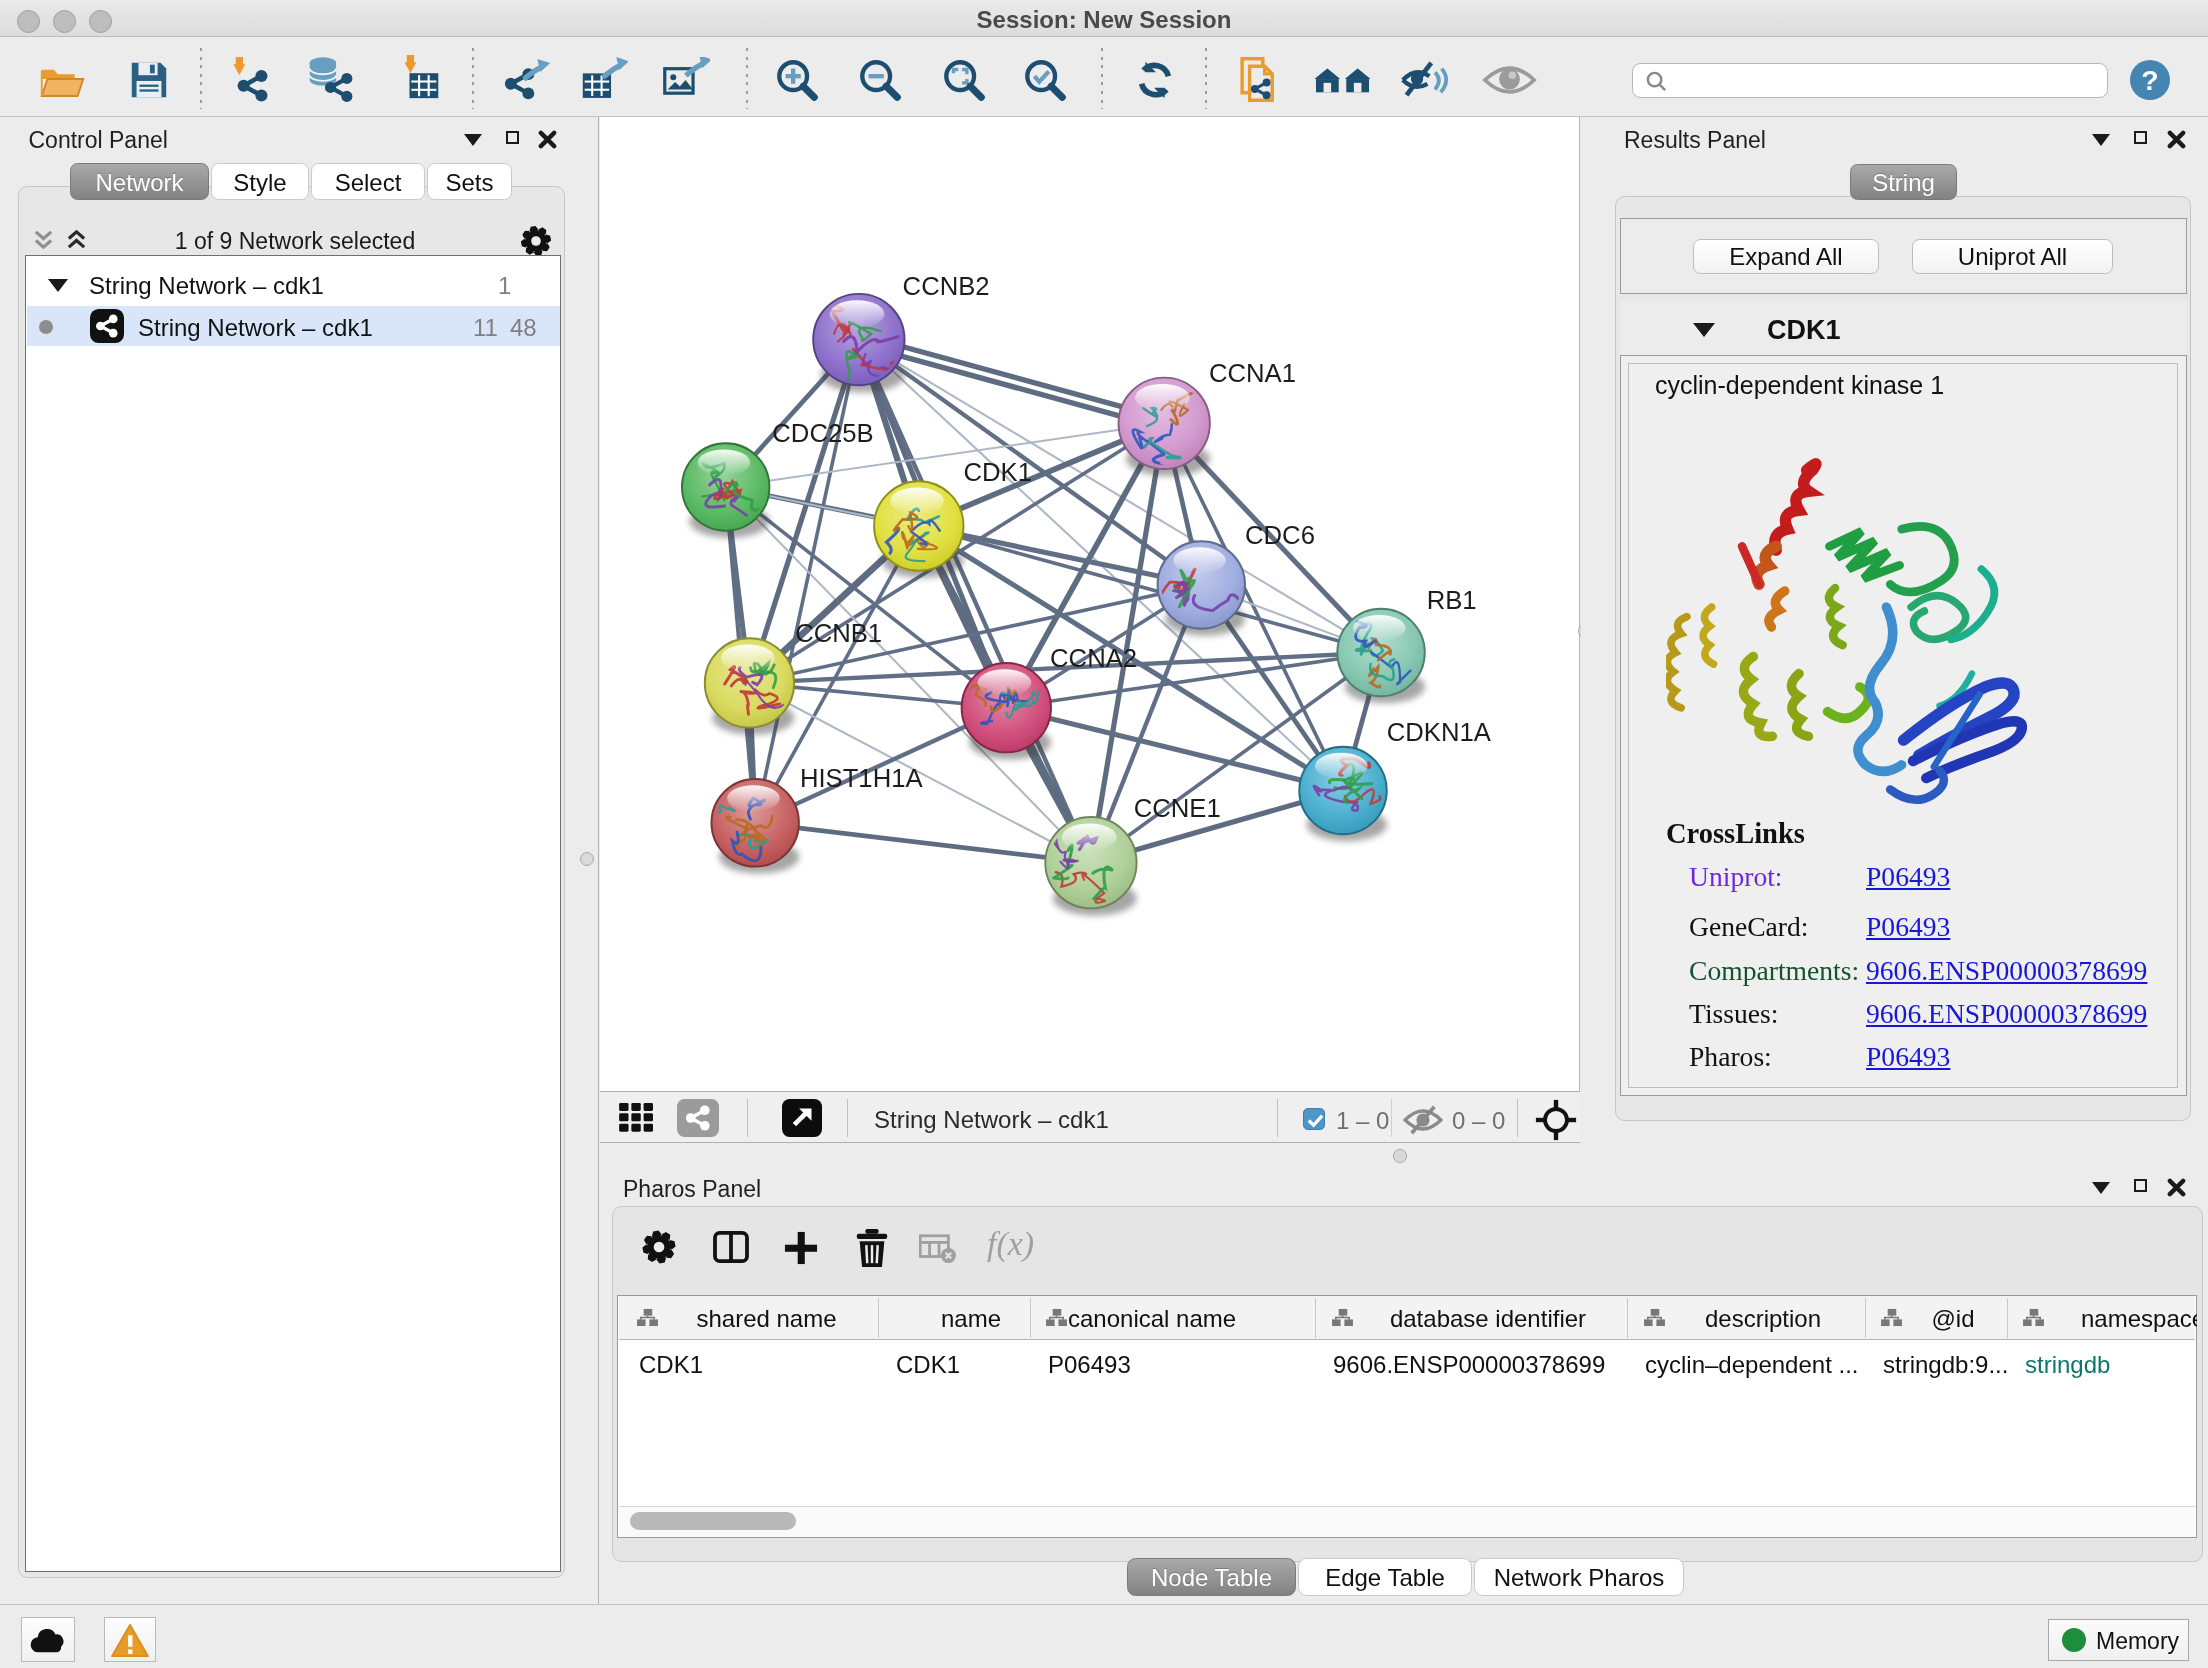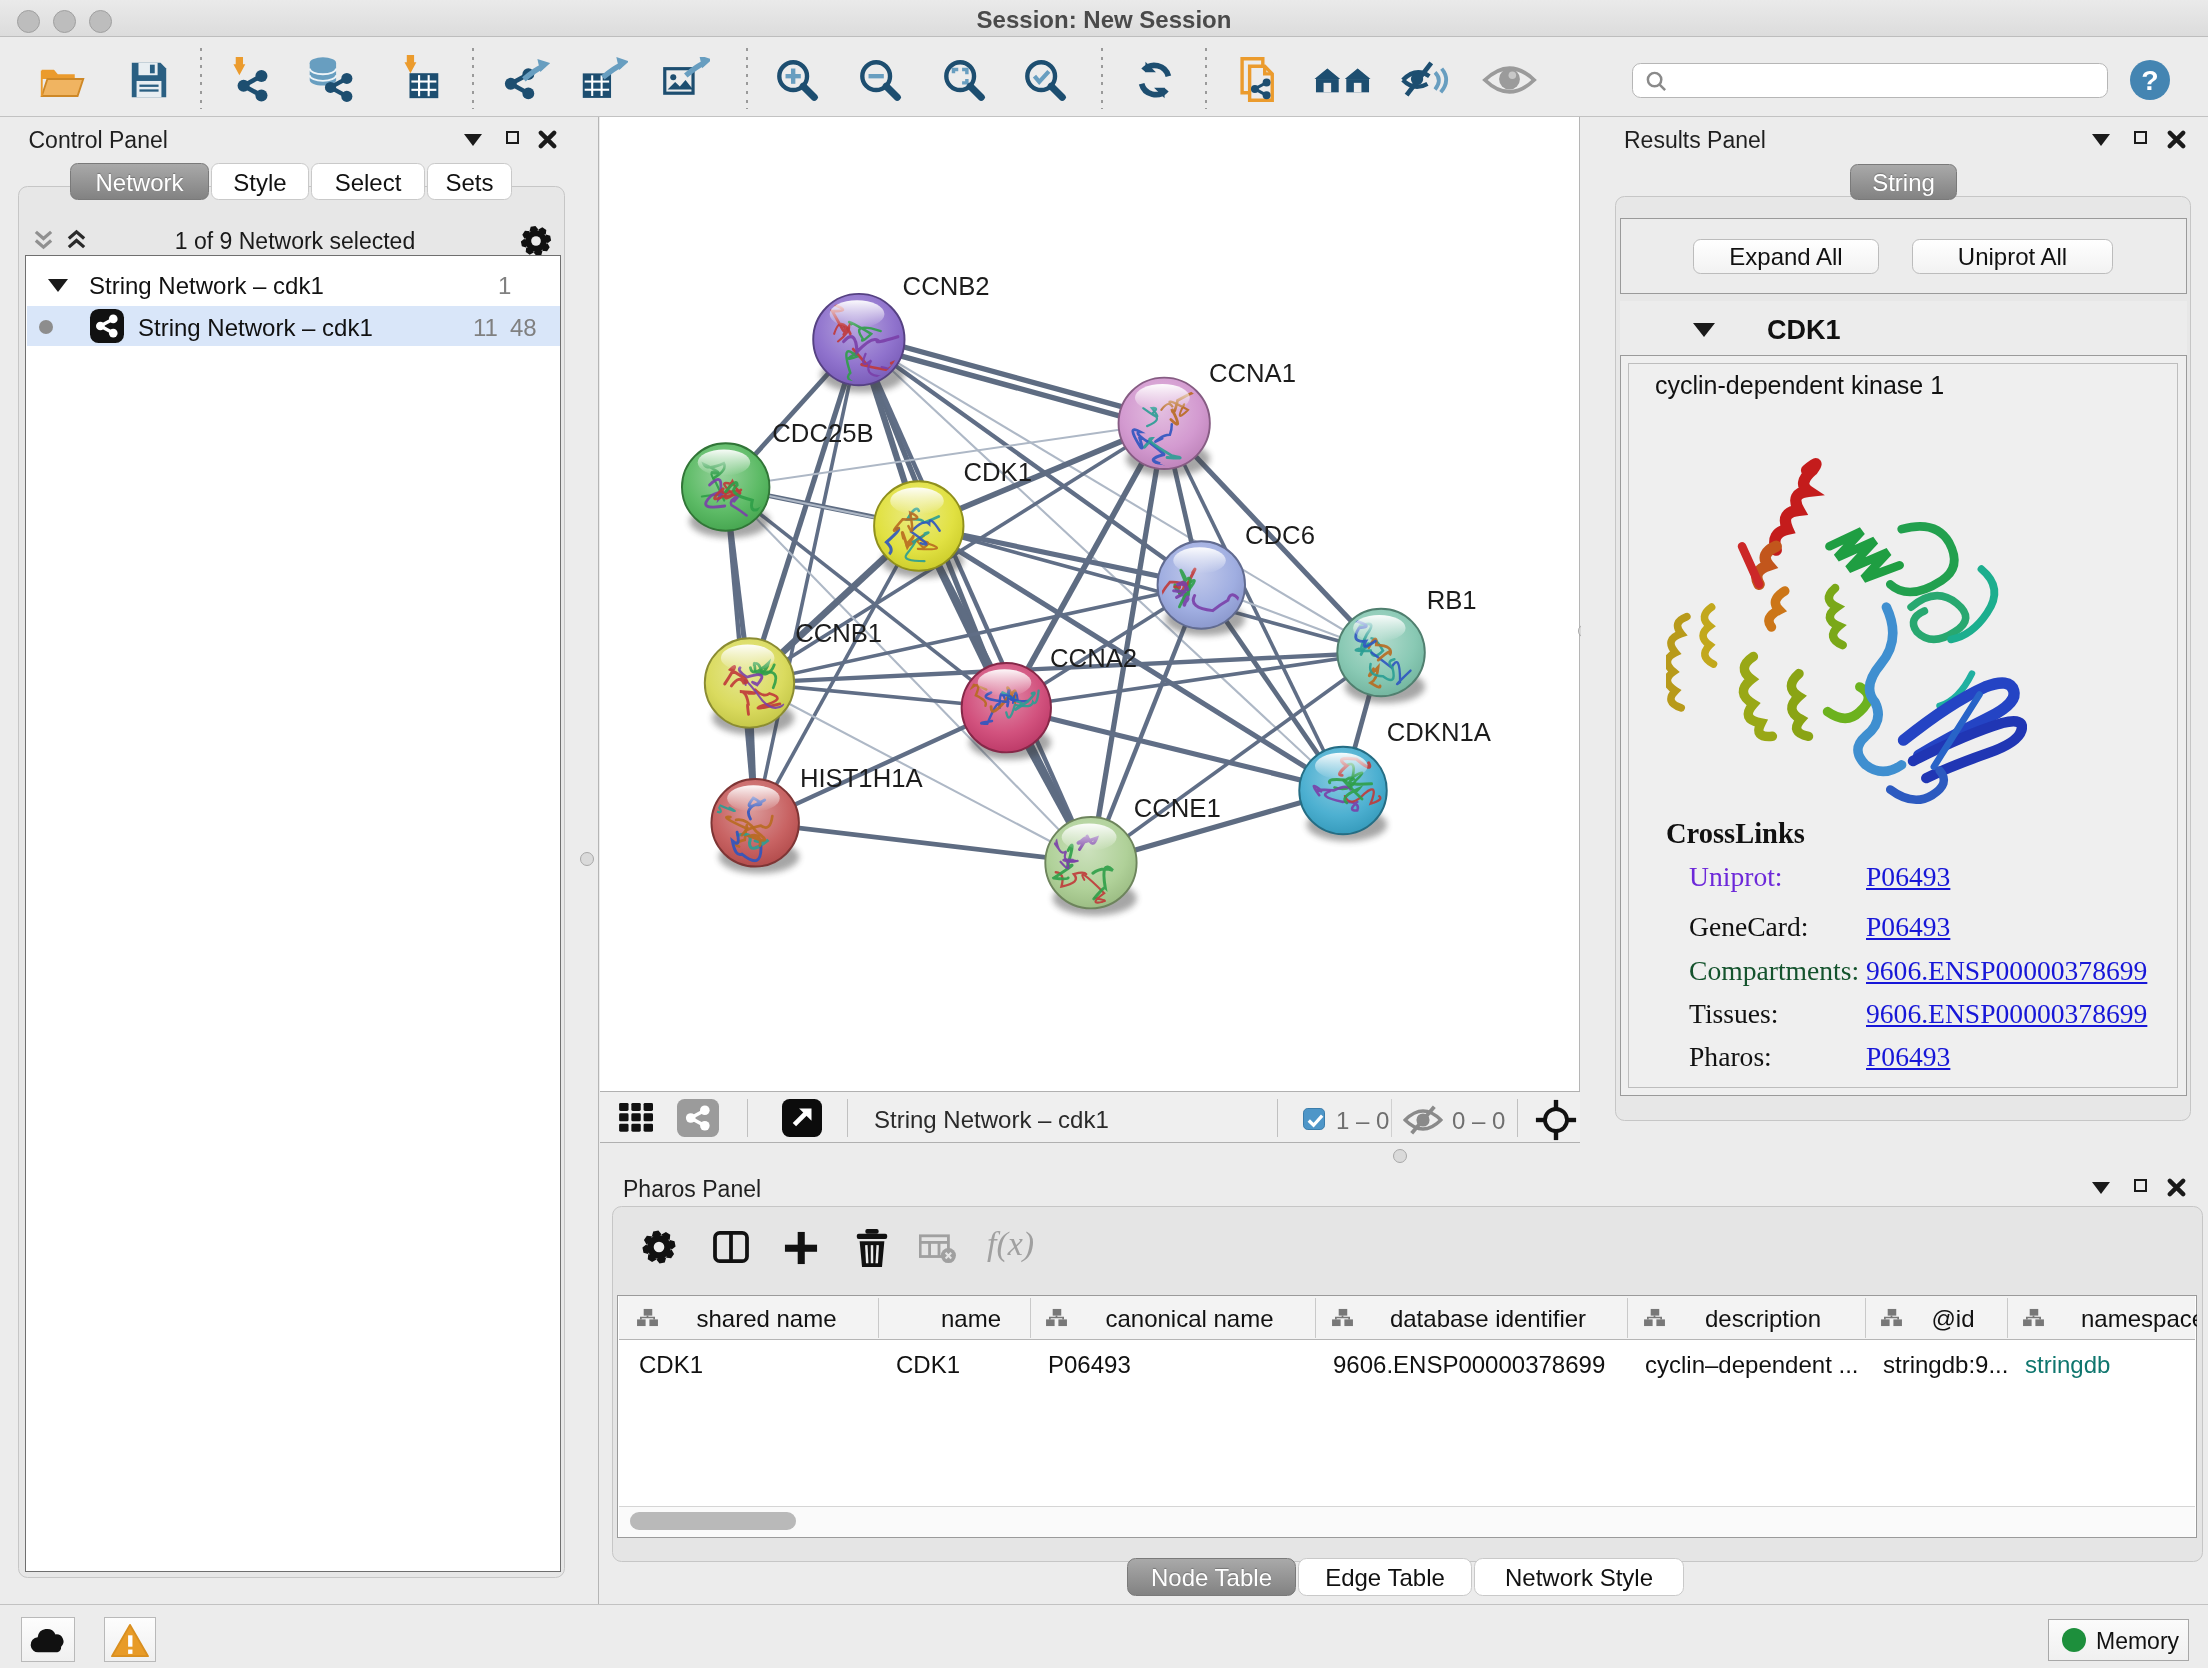--- a/index.html
+++ b/index.html
@@ -648,21 +648,21 @@
       <path d="M12 8 v2 M5 12 v-2 h14 v2" stroke="#787878" stroke-width="1.8" fill="none"></path>
     </svg></div>
 <div class="abs" style="left:659px;top:1305px;width:215px;text-align:center;font-size:24px;color:#111;overflow:hidden;white-space:nowrap">shared name</div>
 <div class="abs" style="left:916px;top:1305px;width:110px;text-align:center;font-size:24px;color:#111;overflow:hidden;white-space:nowrap">name</div>
 <div class="abs" style="left:1045px;top:1308px"><svg width="23" height="19" viewBox="0 0 24 20" style="">
       <rect x="8" y="1" width="9" height="7" fill="#787878"></rect>
       <rect x="1" y="12" width="9" height="7" fill="#787878"></rect>
       <rect x="14" y="12" width="9" height="7" fill="#787878"></rect>
       <path d="M12 8 v2 M5 12 v-2 h14 v2" stroke="#787878" stroke-width="1.8" fill="none"></path>
     </svg></div>
-<div class="abs" style="left:1068px;top:1305px;width:243px;text-align:center;font-size:24px;color:#111;overflow:hidden;white-space:nowrap">canonical name</div>
+<div class="abs" style="left:1068px;top:1305px;width:243px;font-size:24px;color:#111;overflow:hidden;white-space:nowrap">canonical name</div>
 <div class="abs" style="left:1331px;top:1308px"><svg width="23" height="19" viewBox="0 0 24 20" style="">
       <rect x="8" y="1" width="9" height="7" fill="#787878"></rect>
       <rect x="1" y="12" width="9" height="7" fill="#787878"></rect>
       <rect x="14" y="12" width="9" height="7" fill="#787878"></rect>
       <path d="M12 8 v2 M5 12 v-2 h14 v2" stroke="#787878" stroke-width="1.8" fill="none"></path>
     </svg></div>
 <div class="abs" style="left:1353px;top:1305px;width:270px;text-align:center;font-size:24px;color:#111;overflow:hidden;white-space:nowrap">database identifier</div>
 <div class="abs" style="left:1643px;top:1308px"><svg width="23" height="19" viewBox="0 0 24 20" style="">
       <rect x="8" y="1" width="9" height="7" fill="#787878"></rect>
       <rect x="1" y="12" width="9" height="7" fill="#787878"></rect>
@@ -688,21 +688,21 @@
 <div class="abs" style="left:896px;top:1351px;font-size:24px;color:#111;white-space:nowrap">CDK1</div>
 <div class="abs" style="left:1048px;top:1351px;font-size:24px;color:#111;white-space:nowrap">P06493</div>
 <div class="abs" style="left:1333px;top:1351px;font-size:24px;color:#111;white-space:nowrap">9606.ENSP00000378699</div>
 <div class="abs" style="left:1645px;top:1351px;font-size:24px;color:#111;white-space:nowrap">cyclin–dependent ...</div>
 <div class="abs" style="left:1883px;top:1351px;font-size:24px;color:#111;white-space:nowrap">stringdb:9...</div>
 <div class="abs" style="left:2025px;top:1351px;font-size:24px;color:#0f766e;white-space:nowrap">stringdb</div>
 <div class="abs" style="left:619px;top:1506px;width:1576px;height:31px;background:#fafafa;border-top:1px solid #d5d5d5"></div>
 <div class="abs" style="left:630px;top:1512px;width:166px;height:18px;border-radius:9.5px;background:#b9b9b9"></div>
 <div class="tab on" style="left:1127px;top:1558px;width:169px;height:38px;line-height:38px;border-radius:8.6px">Node Table</div>
 <div class="tab off" style="left:1298px;top:1558px;width:174px;height:38px;line-height:38px;border-radius:8.6px">Edge Table</div>
-<div class="tab off" style="left:1474px;top:1558px;width:210px;height:38px;line-height:38px;border-radius:8.6px">Network Style</div>
+<div class="tab off" style="left:1474px;top:1558px;width:210px;height:38px;line-height:38px;border-radius:8.6px">Network Pharos</div>
 <div class="abs" style="left:0;top:1604px;width:2208px;height:65px;background:#ececec;border-top:1.4px solid #c2c2c2"></div>
 <div class="abs" style="left:21px;top:1617px;width:54px;height:45px;background:linear-gradient(#fdfdfd,#f0f0f0);border:1.4px solid #b9b9b9;text-align:center;padding-top:7.6px"><svg width="42" height="30" viewBox="0 0 44 32" style="">
       <path d="M12 28 a8 8 0 0 1 -1 -16 a10 10 0 0 1 19 -3 a7.5 7.5 0 0 1 6 13 a6 6 0 0 1 -4 6 z" fill="#111"></path>
     </svg></div>
 <div class="abs" style="left:104px;top:1617px;width:52px;height:45px;background:linear-gradient(#fdfdfd,#f0f0f0);border:1.4px solid #b9b9b9;text-align:center;padding-top:4.8px"><svg width="40" height="36" viewBox="0 0 42 38" style="">
       <path d="M21 2 L40 35 H2 Z" fill="#e89b27" stroke="#d98f1f" stroke-width="2" stroke-linejoin="round"></path>
       <rect x="19" y="13" width="4.6" height="12" fill="#fff"></rect>
       <rect x="19" y="28" width="4.6" height="4.6" fill="#fff"></rect>
     </svg></div>
 <div class="abs" style="left:2048px;top:1619px;width:141px;height:42px;background:linear-gradient(#fbfbfb,#f0f0f0);border:1.4px solid #a8a8a8"></div>

